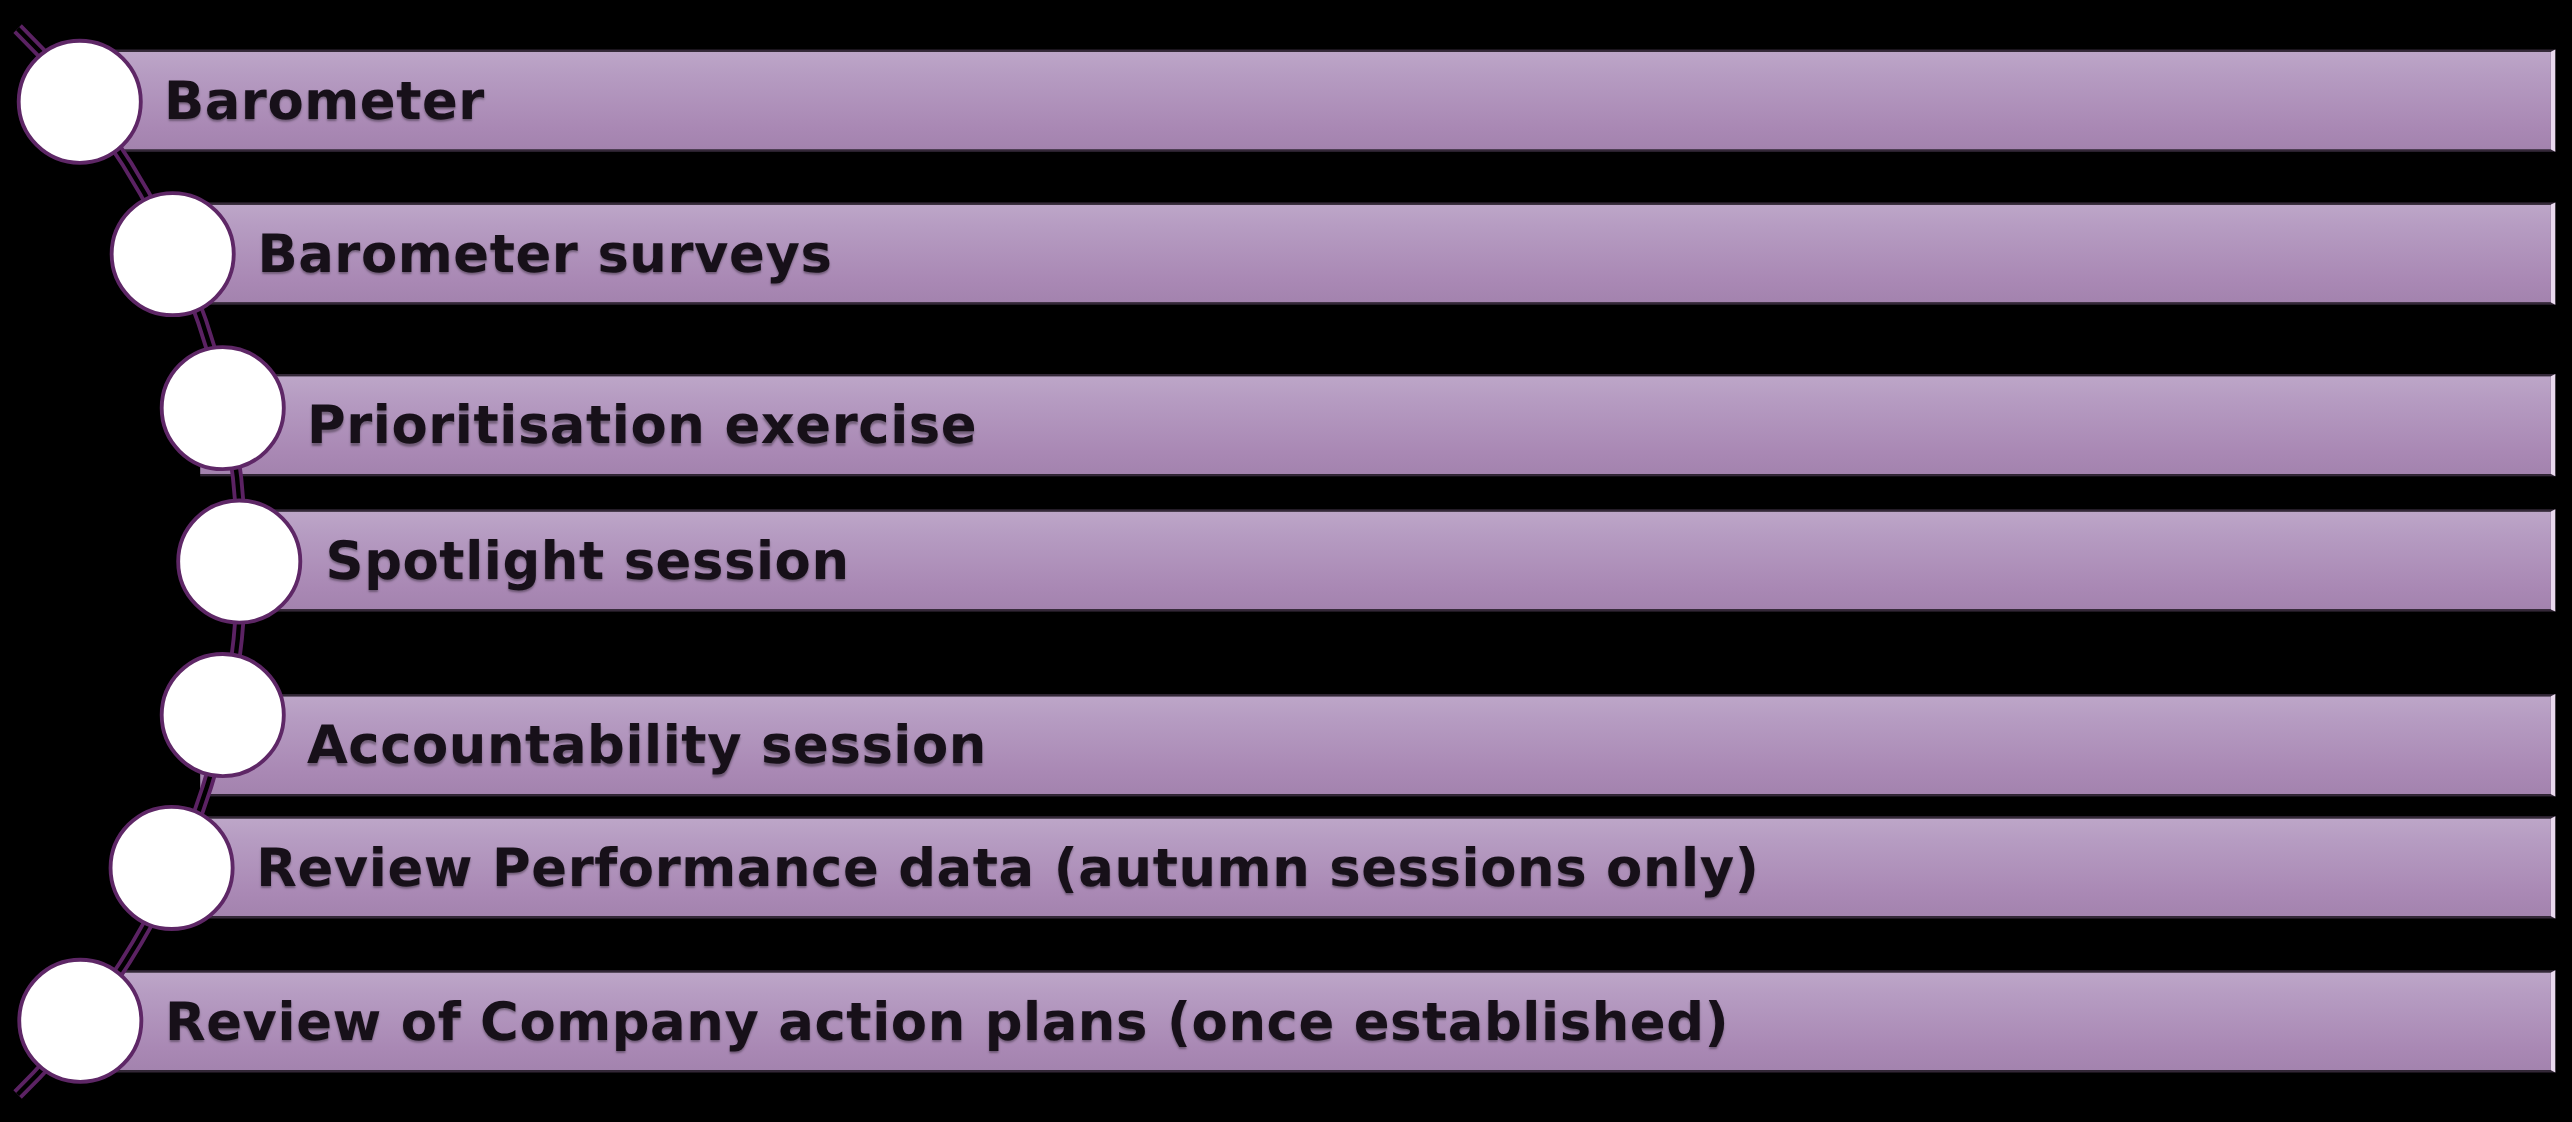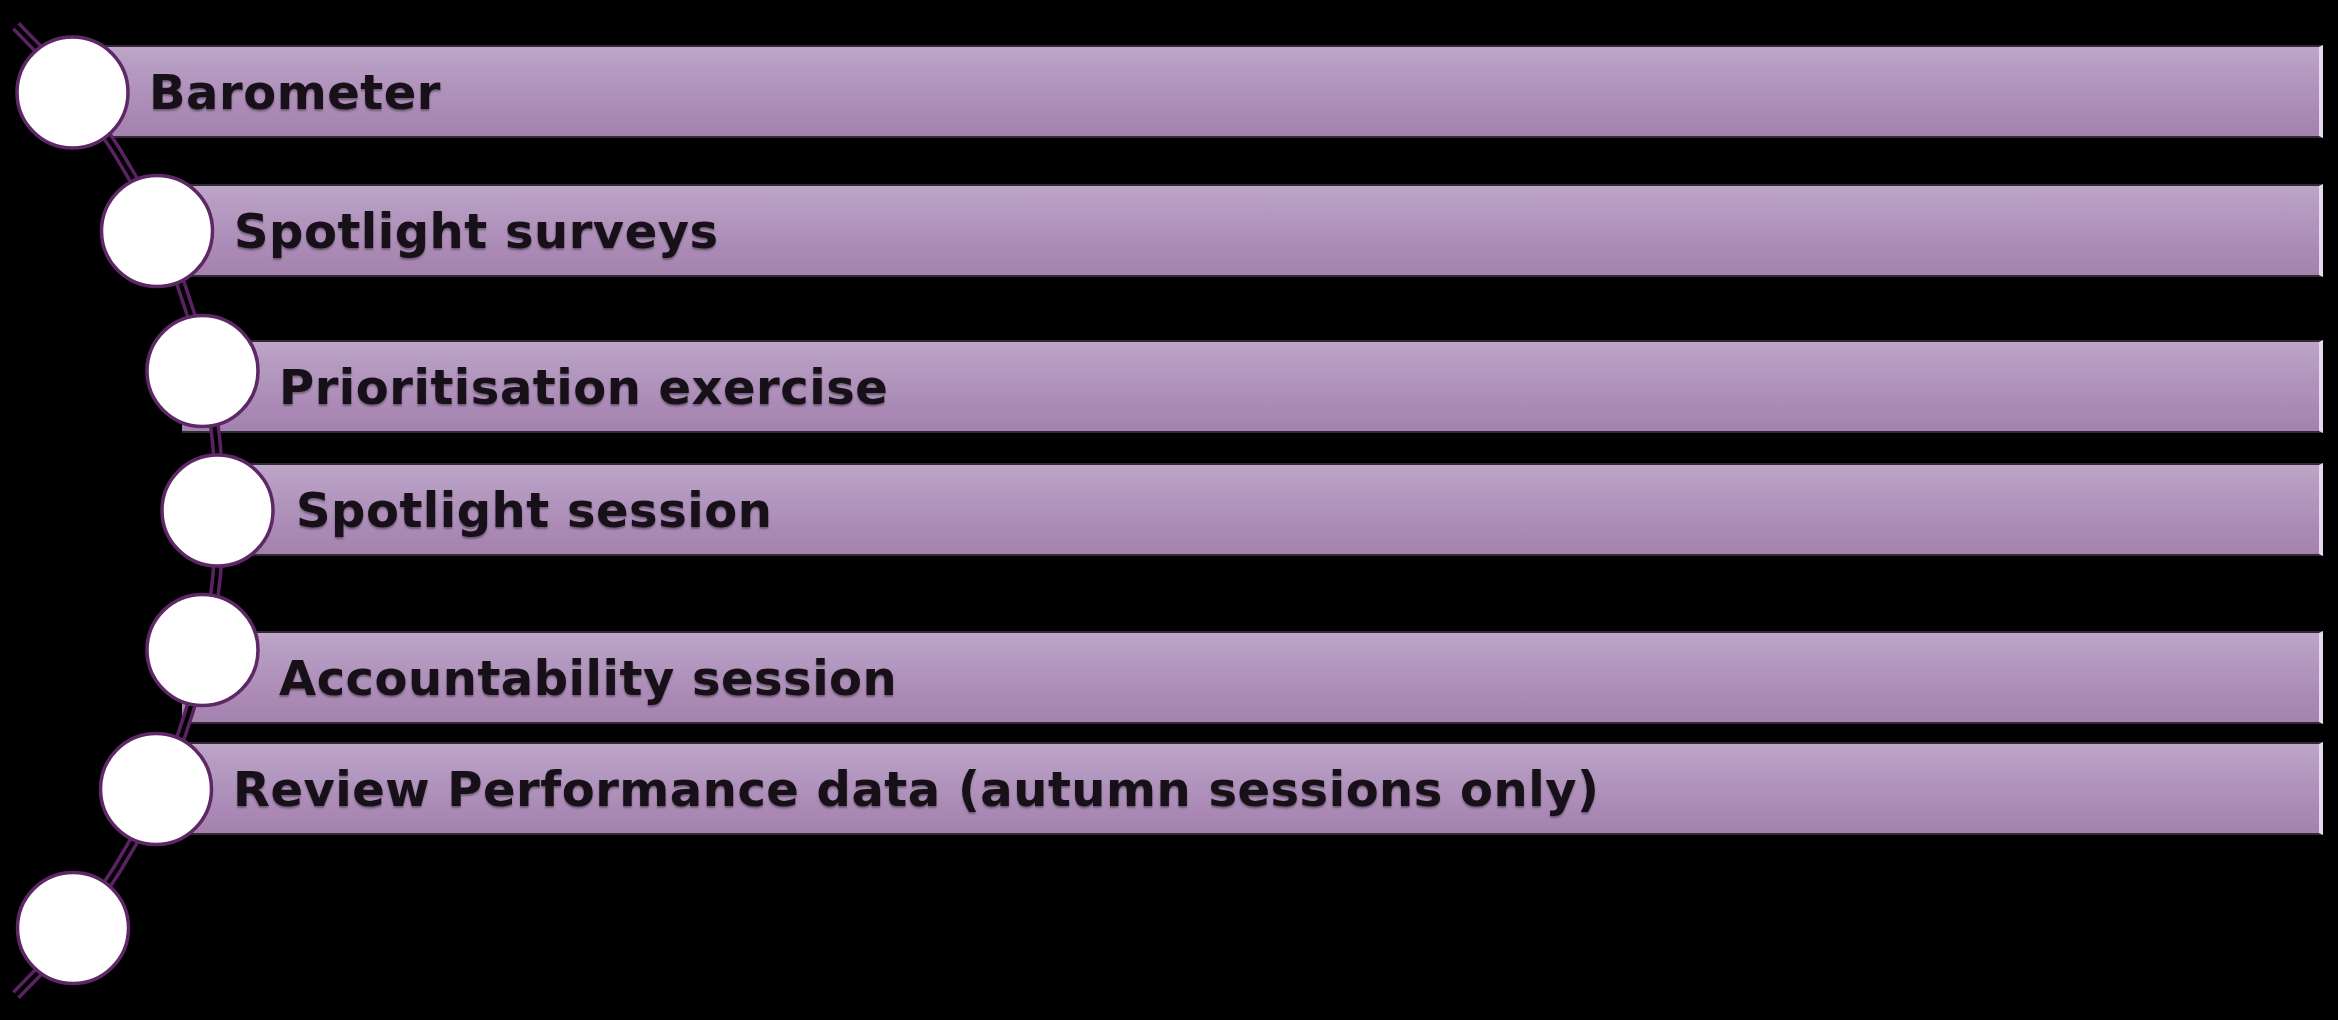--- a/index.html
+++ b/index.html
@@ -58,33 +58,36 @@
 </style>
 </head>
 <body>
 
 <div class="stage">
 
   <div class="bar bar-1">
     <span>Barometer</span>
   </div>
   <div class="bar bar-2">
-    <span>Spotlight surveys</span>
+    <span>Barometer surveys</span>
   </div>
   <div class="bar bar-3">
     <span>Prioritisation exercise</span>
   </div>
   <div class="bar bar-4">
     <span>Spotlight session</span>
   </div>
   <div class="bar bar-5">
     <span>Accountability session</span>
   </div>
   <div class="bar bar-6">
     <span>Review Performance data (autumn sessions only)</span>
+  </div>
+  <div class="bar bar-7">
+    <span>Review of Company action plans (once established)</span>
   </div>
 
   <svg class="overlay" viewBox="0 0 2338 1020" aria-hidden="true">
 
     <path d="M 16 26 A 678 678 0 0 1 16 995" fill="none" stroke="#5b2263" stroke-width="11"></path>
     <path d="M 16 26 A 678 678 0 0 1 16 995" fill="none" stroke="#000000" stroke-width="4"></path>
 
     <circle cx="72.5" cy="92.5" r="55.5" fill="#ffffff" stroke="#5e2766" stroke-width="3.5"></circle>
     <circle cx="157" cy="231" r="55.5" fill="#ffffff" stroke="#5e2766" stroke-width="3.5"></circle>
     <circle cx="202.5" cy="371" r="55.5" fill="#ffffff" stroke="#5e2766" stroke-width="3.5"></circle>

